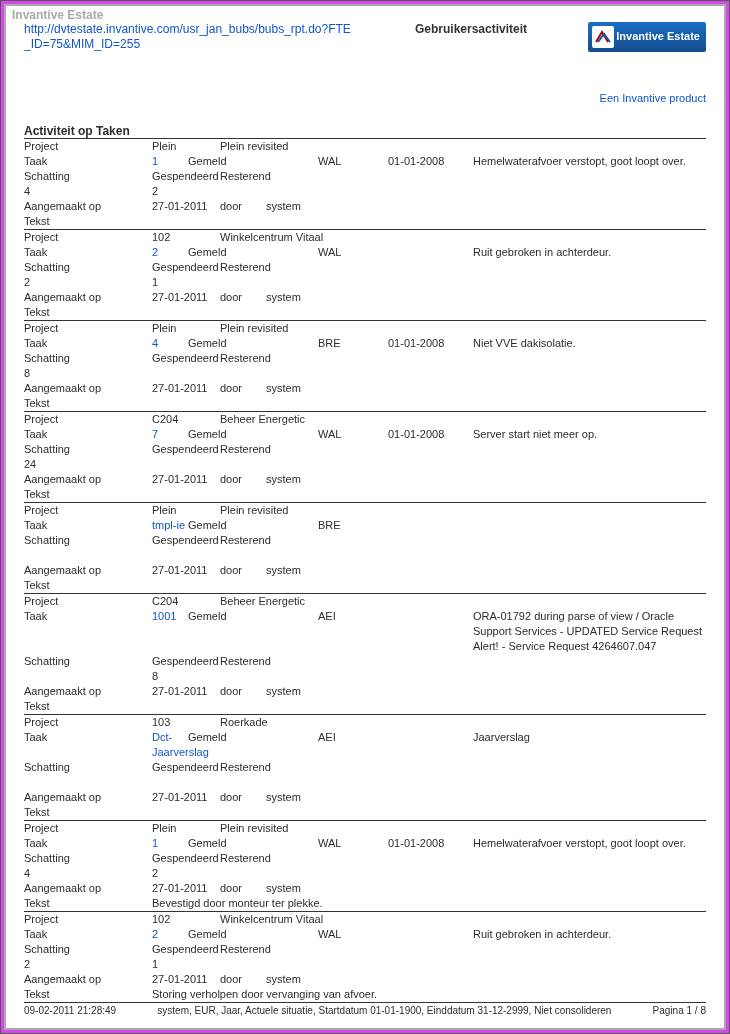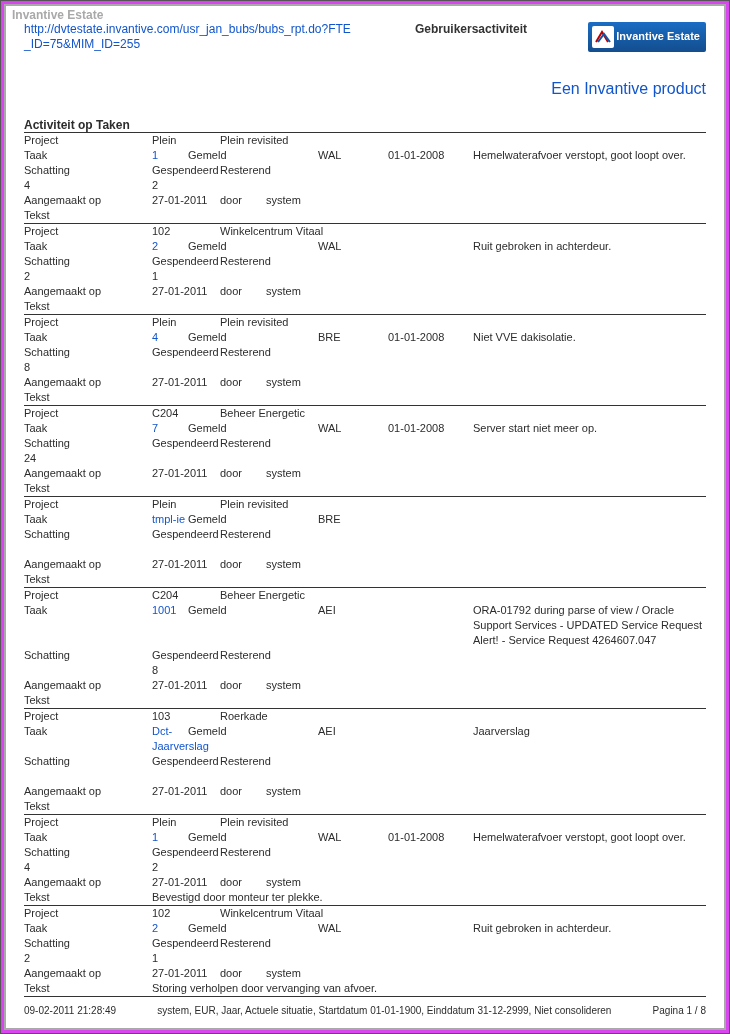--- a/index.html
+++ b/index.html
@@ -77,22 +77,22 @@
     display: flex;
     align-items: center;
     justify-content: center;
     border-radius: 2px;
   }
   .logo-triangle svg { width: 16px; height: 16px; }
   .logo-text { font-weight: bold; font-size: 11px; line-height: 1.05; text-align: right; }
   .subbrand {
     text-align: right;
     color: #1155cc;
-    font-size: 16px;
-    margin-top: 28px;
+    font-size: 11px;
+    margin-top: 40px;
     margin-bottom: 2px;
   }
   .section-title {
     font-weight: bold;
     font-size: 12px;
     margin-top: 20px;
     margin-bottom: 0px;
   }
   .block {
     border-top: 1px solid #333;

